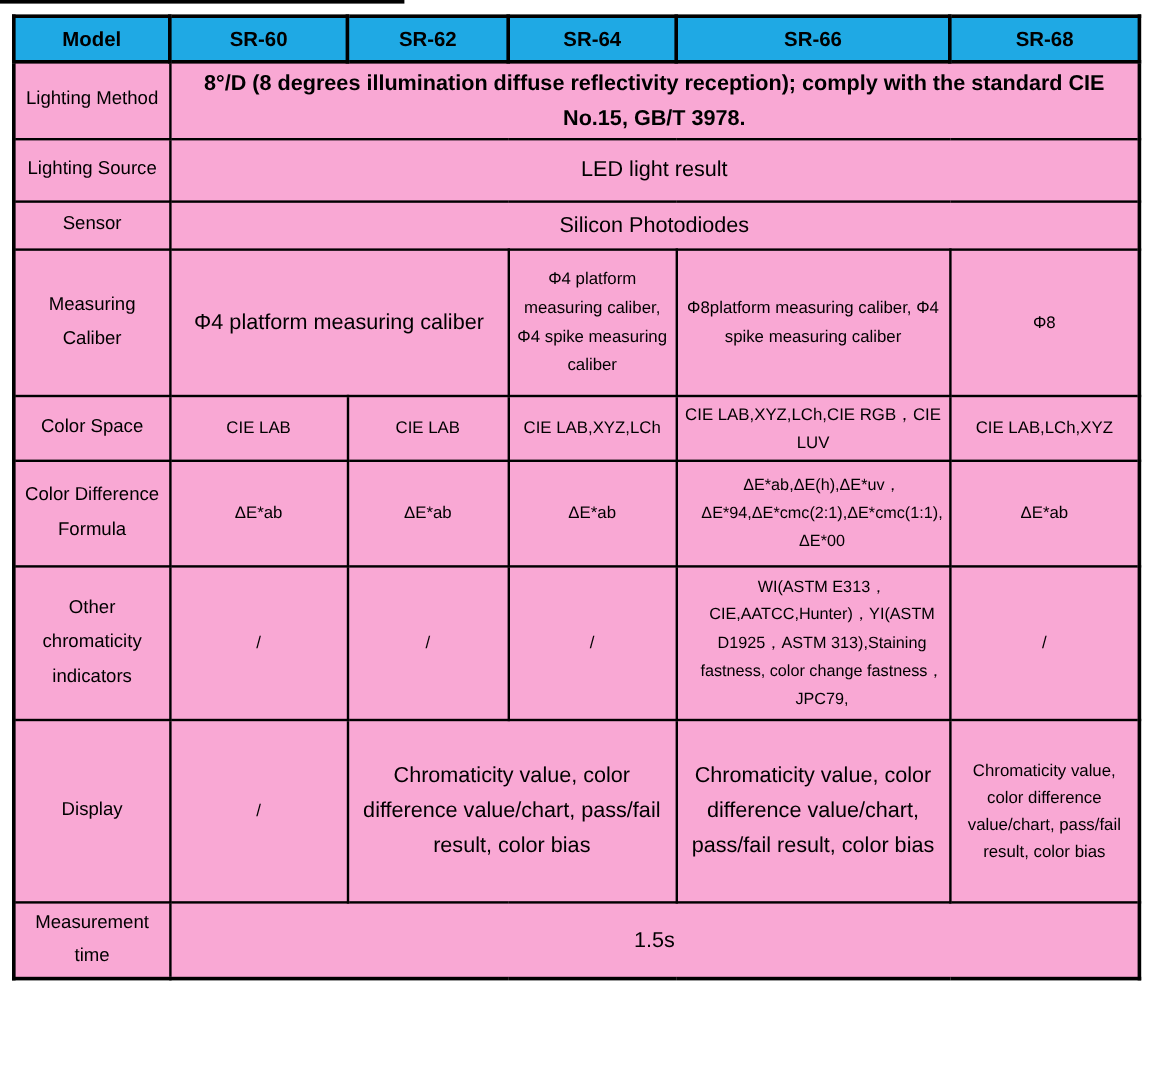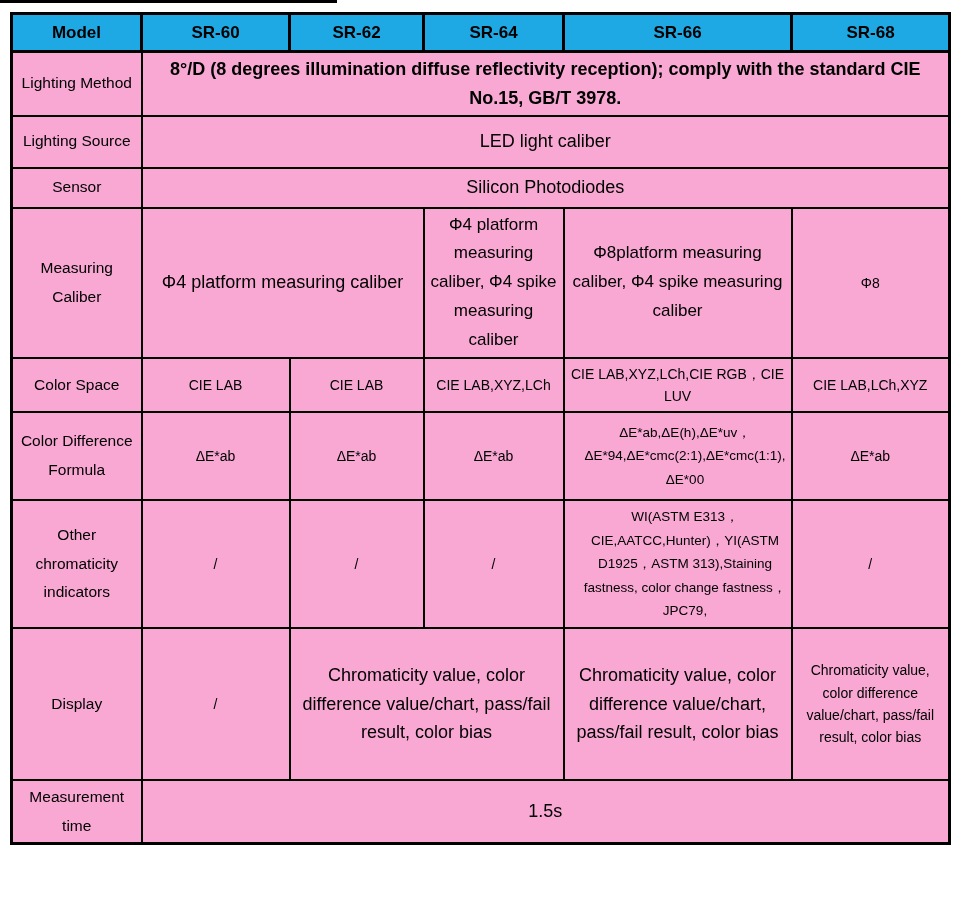--- a/index.html
+++ b/index.html
@@ -29,21 +29,21 @@
   td{
     border:2px solid var(--border);
     font-size:14px;text-align:center;vertical-align:middle;
     padding:2px 4px;line-height:1.6;
     overflow-wrap:anywhere;word-wrap:break-word;background:#f9a8d4;
   }
   td.label{font-size:15.5px;line-height:1.85;padding:2px 2px;}
   td.lg{font-size:18px;}
   td.bolder{font-weight:600;padding:2px 6px;}
   td.dense{font-size:13.5px;line-height:1.75;padding-left:19px;}
-  td.cal{font-size:17px;line-height:1.7;}
+  td.cal{font-size:14px;line-height:1.7;}
   tr.r-header{height:38px;}
   tr.r-lm{height:56px;}
   tr.r-ls{height:52px;}
   tr.r-sensor{height:40px;}
   tr.r-cal{height:122px;}
   tr.r-cs{height:54px;}
   tr.r-cdf{height:88px;}
   tr.r-oci{height:128px;}
   tr.r-oa{height:49px;}
   tr.r-ols{height:62px;}
@@ -76,21 +76,21 @@
       </tr>
     </thead>
     <tbody>
       <tr class="r-lm">
         <td class="label">Lighting Method</td>
         <td colspan="5" class="lg bolder">8°/D (8 degrees illumination diffuse reflectivity reception); comply with the standard CIE No.15, GB/T 3978.</td>
       </tr>
 
       <tr class="r-ls">
         <td class="label">Lighting Source</td>
-        <td colspan="5" class="lg">LED light caliber</td>
+        <td colspan="5" class="lg">LED light result</td>
       </tr>
 
       <tr class="r-sensor">
         <td class="label">Sensor</td>
         <td colspan="5" class="lg">Silicon Photodiodes</td>
       </tr>
 
       <tr class="r-cal">
         <td class="label">Measuring Caliber</td>
         <td colspan="2" class="lg">Φ4 platform measuring caliber</td>

